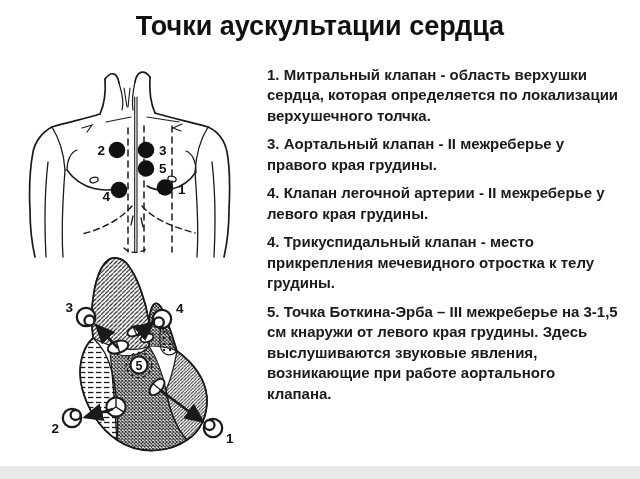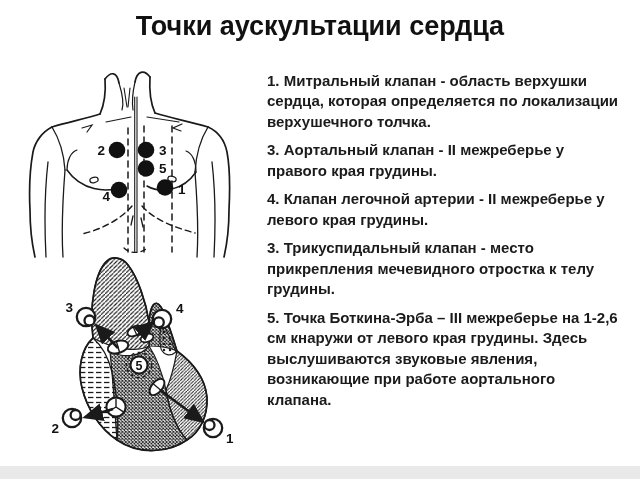--- a/index.html
+++ b/index.html
@@ -5,21 +5,21 @@
   html,body{margin:0;padding:0;background:#fff;}
   #slide{
     position:relative;width:640px;height:479px;background:#ffffff;
     font-family:"Liberation Sans", sans-serif;color:#1b1b1b;overflow:hidden;
   }
   #slide-title{
     position:absolute;left:0;top:11px;width:640px;text-align:center;
     font-size:27px;font-weight:700;letter-spacing:0px;color:#111;
   }
   #text-col{
-    position:absolute;left:267px;top:71px;width:352px;
+    position:absolute;left:267px;top:65px;width:352px;
     font-size:15px;line-height:1.365;font-weight:700;color:#1b1b1b;
   }
   #text-col p{margin:0 0 8px 0;padding:0;}
   .diag{position:absolute;}
   #footer-strip{
     position:absolute;left:0;bottom:0;width:640px;height:13px;background:#e9e9e9;
   }
   svg text{font-family:"Liberation Sans", sans-serif;font-weight:700;}
 </style>
 </head>
@@ -187,18 +187,18 @@
       <text x="176" y="313" text-anchor="start">4</text>
       <text x="59" y="433" text-anchor="end">2</text>
       <text x="226" y="443" text-anchor="start">1</text>
     </g>
   </svg>
 
   <div id="text-col">
     <p>1. Митральный клапан - область верхушки сердца, которая определяется по локализации верхушечного толчка.</p>
     <p>3. Аортальный клапан - II межреберье у правого края грудины.</p>
     <p>4. Клапан легочной артерии - II межреберье у левого края грудины.</p>
-    <p>3. Трикуспидальный клапан - место прикрепления мечевидного отростка к телу грудины.</p>
-    <p>5. Точка Боткина-Эрба – III межреберье на 1-2,6 см кнаружи от левого края грудины. Здесь выслушиваются звуковые явления, возникающие при работе аортального клапана.</p>
+    <p>4. Трикуспидальный клапан - место прикрепления мечевидного отростка к телу грудины.</p>
+    <p>5. Точка Боткина-Эрба – III межреберье на 3-1,5 см кнаружи от левого края грудины. Здесь выслушиваются звуковые явления, возникающие при работе аортального клапана.</p>
   </div>
 
   <div id="footer-strip"></div>
 </div>
 
 </body></html>

